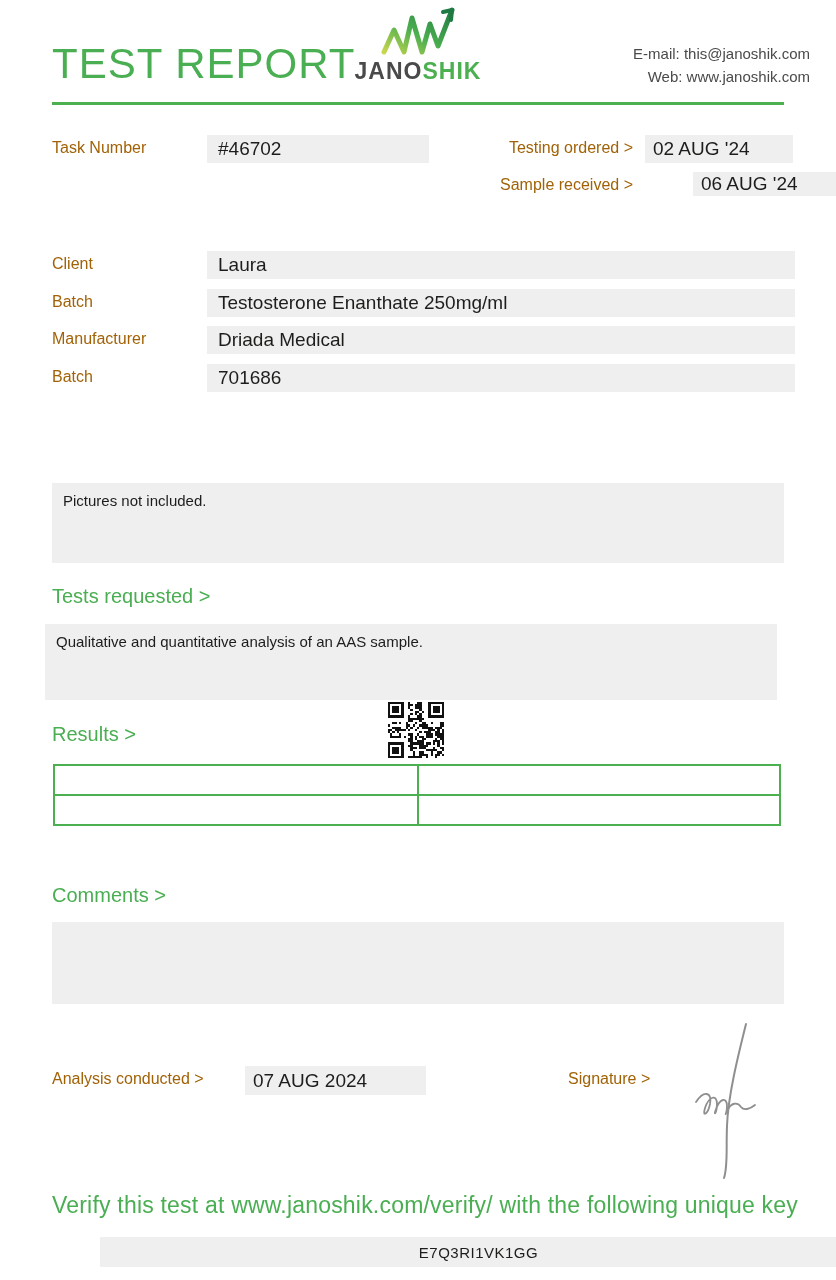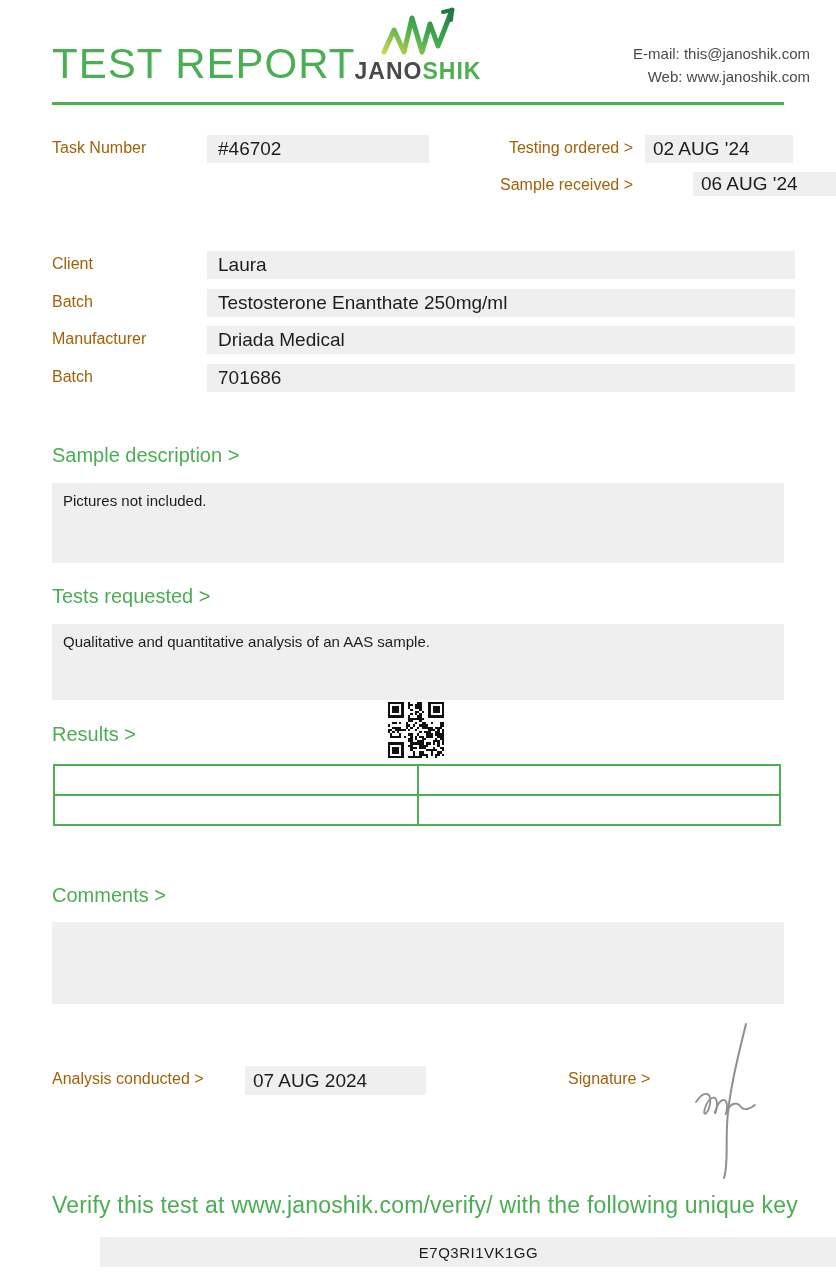--- a/index.html
+++ b/index.html
@@ -86,25 +86,24 @@
 
   <div class="abs flabel" style="left:52px;top:293px;">Batch</div>
   <div class="abs valbox fvalue" style="left:207px;top:289px;width:577px;height:28px;padding-left:11px;">Testosterone Enanthate 250mg/ml</div>
 
   <div class="abs flabel" style="left:52px;top:330px;">Manufacturer</div>
   <div class="abs valbox fvalue" style="left:207px;top:326px;width:577px;height:28px;padding-left:11px;">Driada Medical</div>
 
   <div class="abs flabel" style="left:52px;top:368px;">Batch</div>
   <div class="abs valbox fvalue" style="left:207px;top:364px;width:577px;height:28px;padding-left:11px;">701686</div>
 
-  <div class="abs sheading" style="left:52px;top:444px;">Sample description &gt;</div>
   <div class="abs sbox graybox" style="left:52px;top:483px;width:732px;height:80px;">Pictures not included.</div>
 
   <div class="abs sheading" style="left:52px;top:585px;">Tests requested &gt;</div>
-  <div class="abs sbox graybox" style="left:52px;top:624px;width:732px;height:76px;">Qualitative and quantitative analysis of an AAS sample.</div>
+  <div class="abs sbox graybox" style="left:45px;top:624px;width:732px;height:76px;">Qualitative and quantitative analysis of an AAS sample.</div>
 
   <div class="abs" style="left:388px;top:702px;width:56px;height:56px;">
     <svg id="qr-svg" width="56" height="56" viewBox="0 0 25 25" shape-rendering="crispEdges">
         <rect x="0" y="0" width="25" height="25" fill="#ffffff"></rect>
         <rect x="9" y="0" width="1" height="1" fill="#111"></rect>
         <rect x="13" y="0" width="1" height="1" fill="#111"></rect>
         <rect x="14" y="0" width="1" height="1" fill="#111"></rect>
         <rect x="9" y="1" width="1" height="1" fill="#111"></rect>
         <rect x="10" y="1" width="1" height="1" fill="#111"></rect>
         <rect x="12" y="1" width="1" height="1" fill="#111"></rect>

